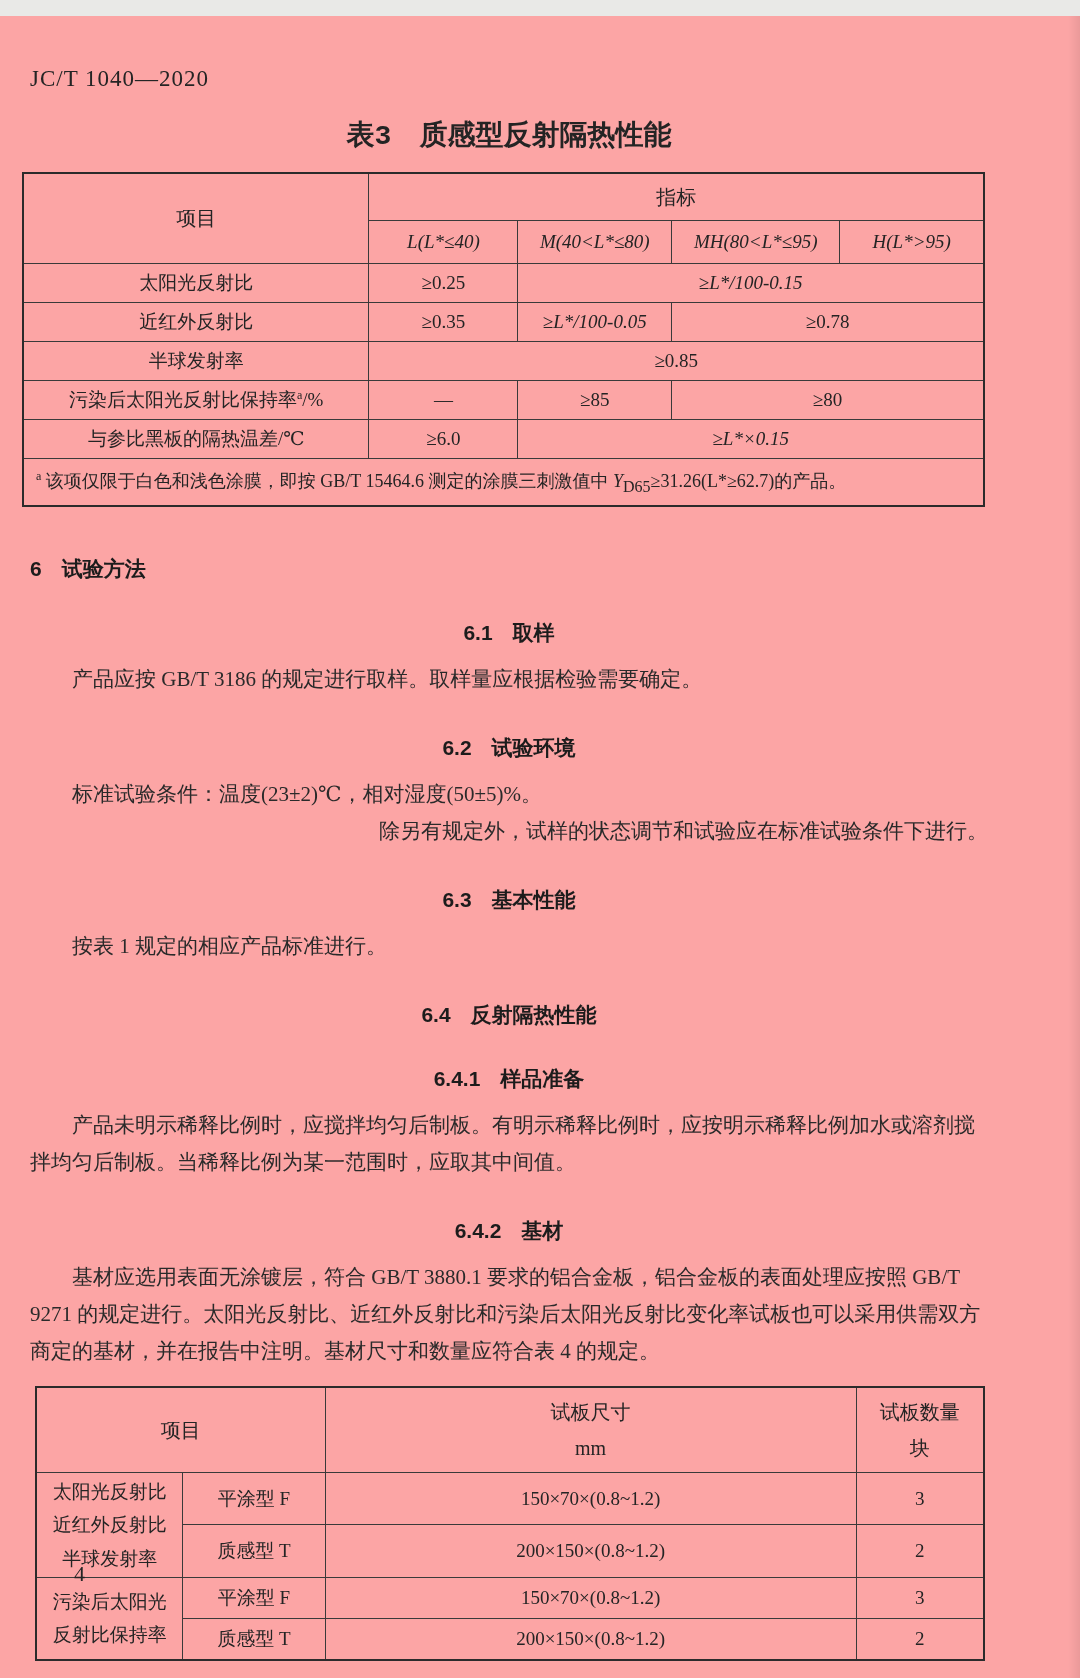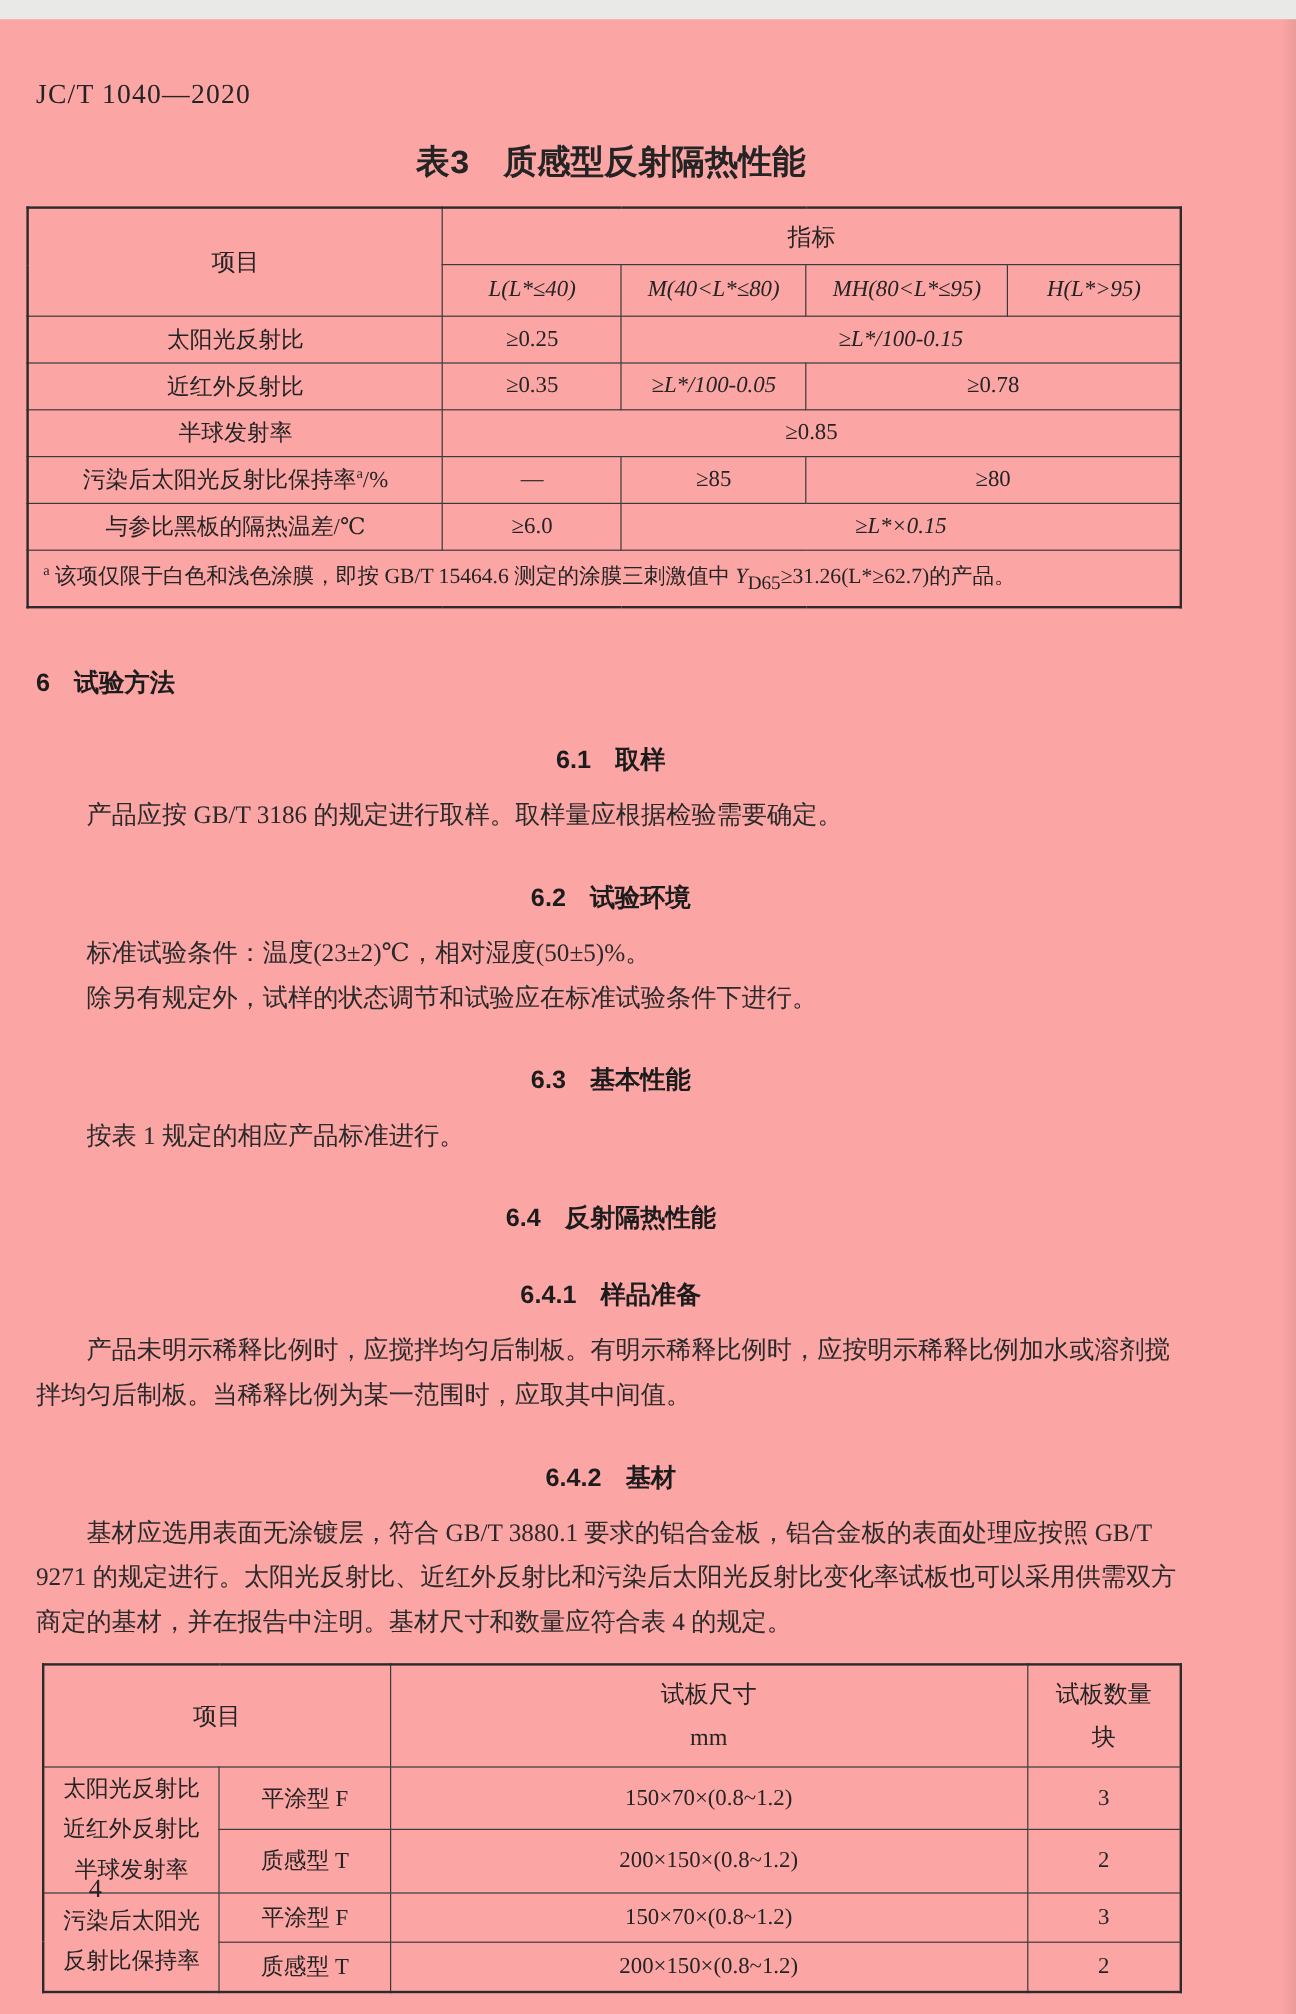--- a/index.html
+++ b/index.html
@@ -146,21 +146,21 @@
 
     <div class="sec m-top">
       <span class="num">6.1</span><span>取样</span>
     </div>
     <p class="body-p">产品应按 GB/T 3186 的规定进行取样。取样量应根据检验需要确定。</p>
 
     <div class="sec m-top">
       <span class="num">6.2</span><span>试验环境</span>
     </div>
     <p class="body-p">标准试验条件：温度(23±2)℃，相对湿度(50±5)%。</p>
-    <p class="body-p" style="margin-top:0;">除另有规定外，试样的状态调节和试验应在标准试验条件下进行。</p>
+    <p class="body-p" style="margin-top:0;text-align:right;">除另有规定外，试样的状态调节和试验应在标准试验条件下进行。</p>
 
     <div class="sec m-top">
       <span class="num">6.3</span><span>基本性能</span>
     </div>
     <p class="body-p">按表 1 规定的相应产品标准进行。</p>
 
     <div class="sec m-top">
       <span class="num">6.4</span><span>反射隔热性能</span>
     </div>
 

